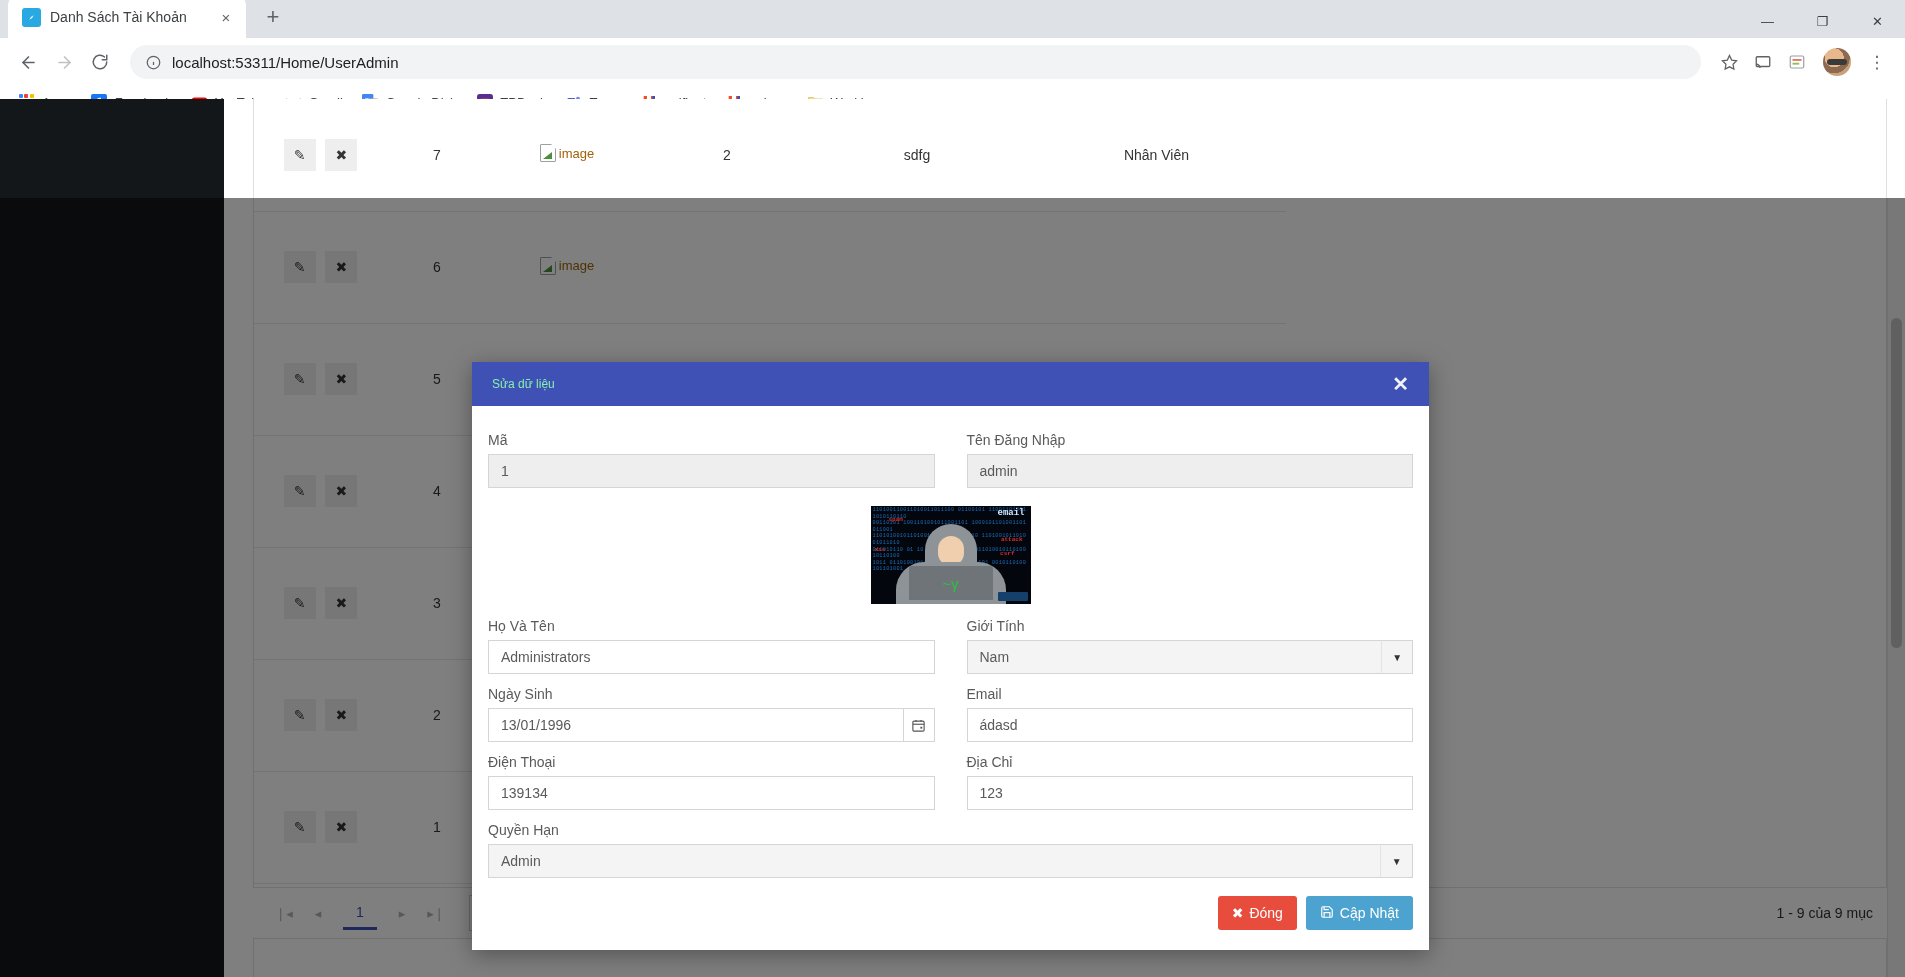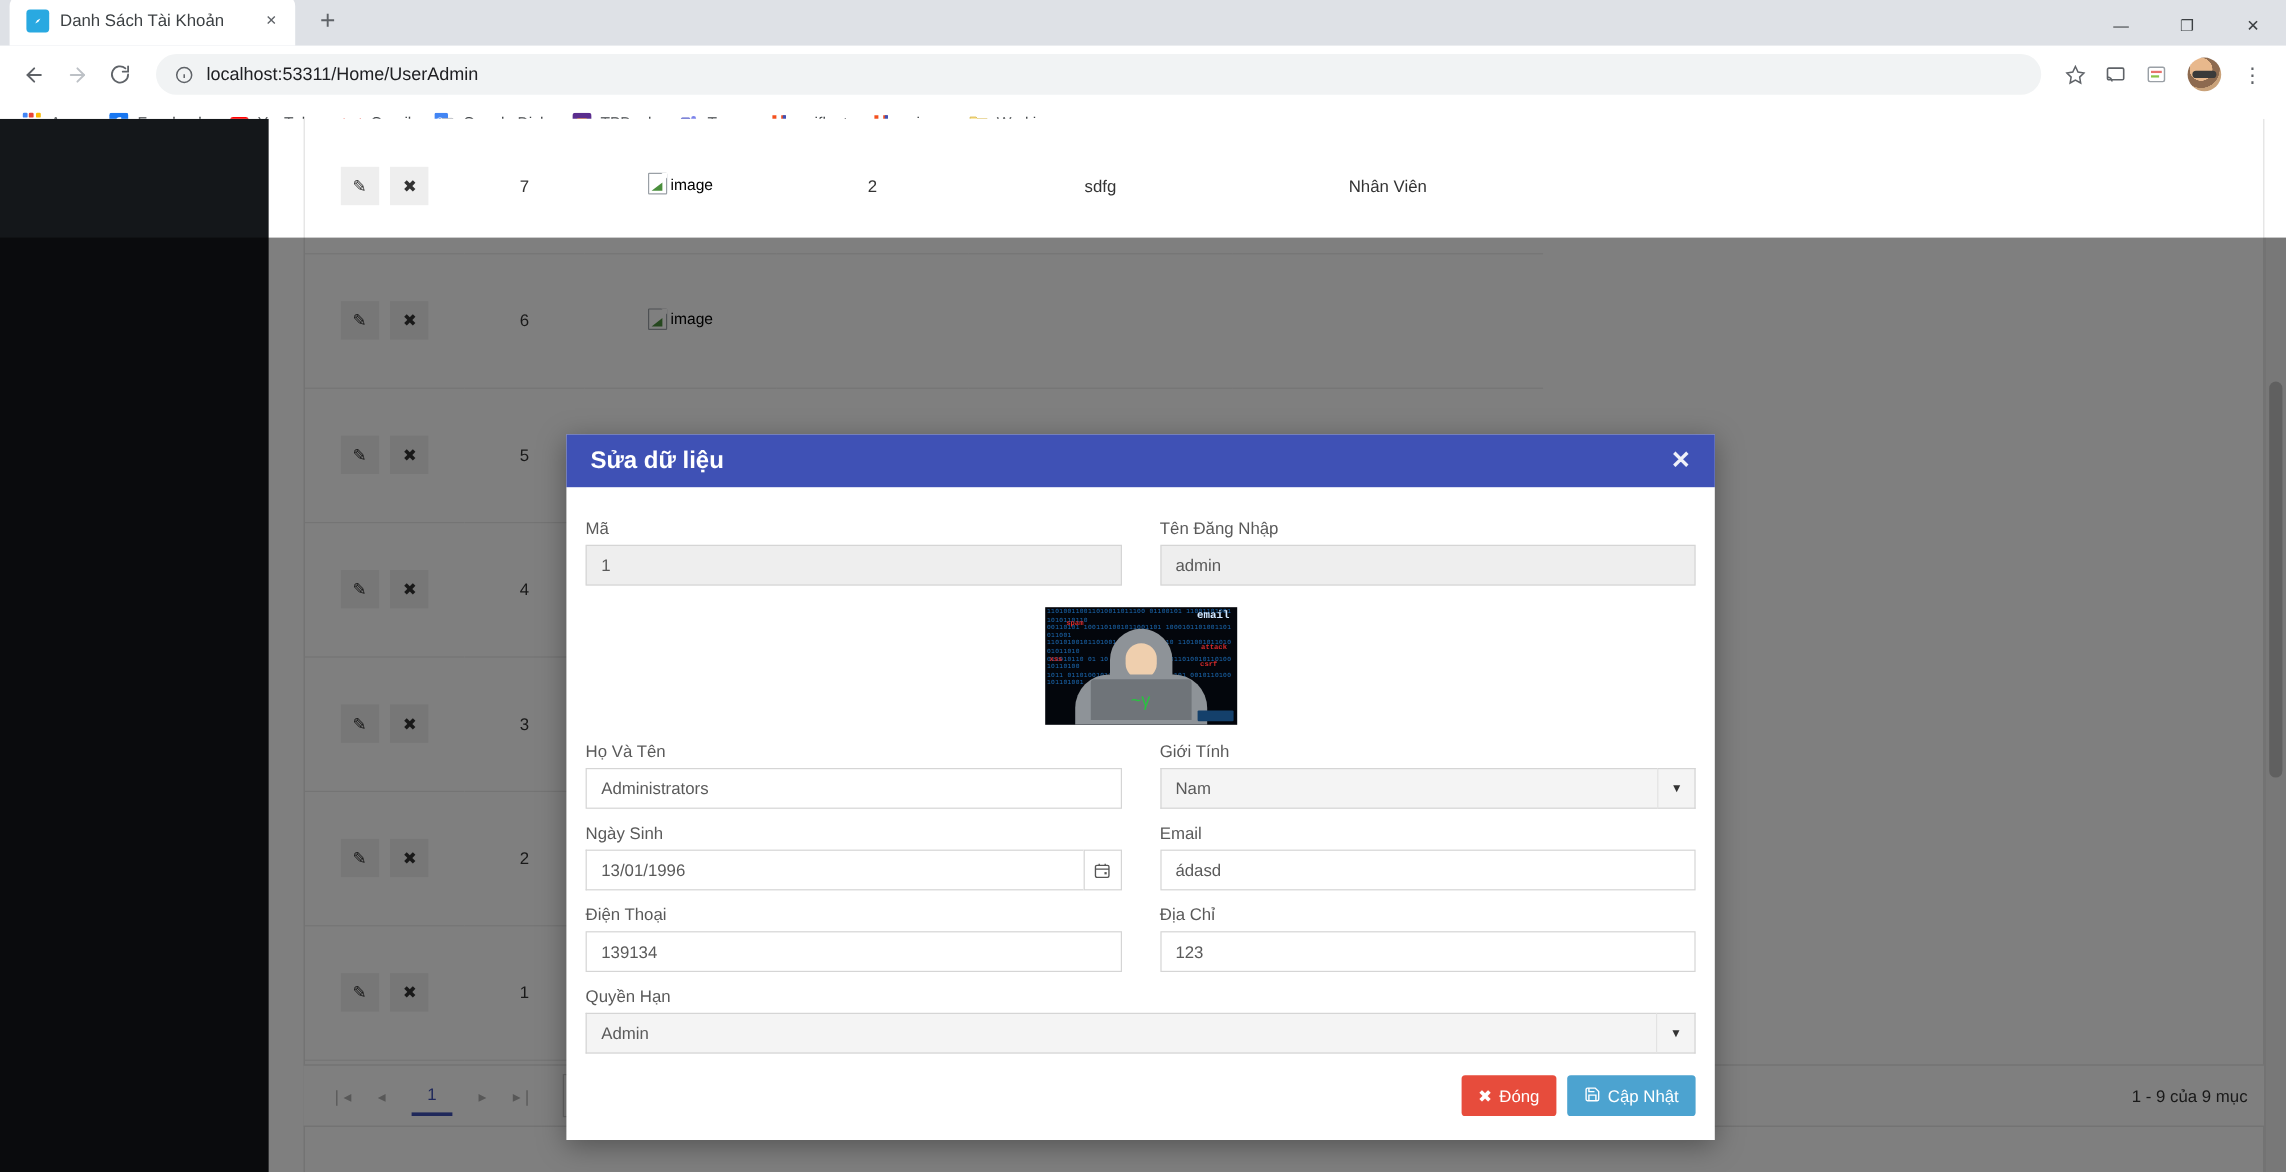--- a/index.html
+++ b/index.html
@@ -132,21 +132,21 @@
   .col-name  { width: 220px; text-align: center; }
   .col-role  { width: 259px; text-align: center; }
   .act-btn {
     display: inline-flex; align-items: center; justify-content: center;
     width: 32px; height: 32px; background: #eeeeee;
     border: none; margin: 0 3px; color: #333; font-size: 14px;
     vertical-align: middle;
   }
   .broken-img {
     display: inline-flex; align-items: center; gap: 3px;
-    font-size: 13px; color: #000000;
+    font-size: 13px; color: #a16207;
   }
   .broken-ico {
     width: 16px; height: 18px; position: relative; display:inline-block;
     border: 1px solid #9aa0a6; background: #fff; border-radius: 1px;
   }
   .broken-ico::before {
     content:""; position:absolute; right:-1px; top:-1px;
     border-width: 0 5px 5px 0; border-style: solid;
     border-color: transparent #fff transparent transparent;
   }
@@ -187,21 +187,21 @@
   }
   .modal {
     position: absolute; left: 472px; top: 263px;
     width: 957px; background: #fff;
     box-shadow: 0 5px 22px rgba(0,0,0,0.35);
   }
   .modal-header {
     height: 44px; background: #3f51b5;
     display: flex; align-items: center; padding: 0 20px;
   }
-  .modal-title { color: #ffffff; font-size: 20px; font-weight: bold; }
+  .modal-title { color: #86efac; font-size: 12px; font-weight: normal; }
   .modal-close {
     margin-left: auto; color: #fff; font-size: 20px;
     line-height: 1; opacity: .92; font-weight: bold;
   }
   .modal-body { padding: 26px 16px 8px 16px; }
 
   .row2 { display: flex; gap: 32px; }
   .fld { flex: 1 1 0; min-width: 0; margin-bottom: 12px; }
   .fld-label {
     font-size: 14px; color: #5a5a5a; margin-bottom: 6px; display:block;

